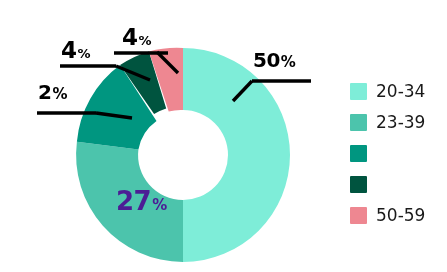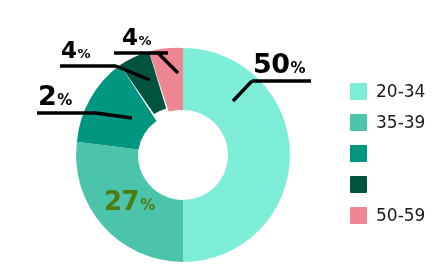--- a/index.html
+++ b/index.html
@@ -34,35 +34,35 @@
 
   
   .pct-label {
     position: absolute;
     font-weight: 700;
     line-height: 1;
     white-space: nowrap;
     color: #000000;
   }
   .pct-label .num {
-    font-size: 27px;
+    font-size: 20px;
     font-weight: 700;
     letter-spacing: -0.5px;
   }
   .pct-label .sym {
     font-size: 15px;
     font-weight: 700;
     margin-left: 1px;
   }
 
   .pct-label.small .num { font-size: 23px; }
   .pct-label.small .sym { font-size: 13px; }
 
   
-  .pct-label.inside { color: #4d7c0f; }
+  .pct-label.inside { color: #4c1d95; margin-left: 12px; }
   .pct-label.inside .num { font-size: 26px; }
   .pct-label.inside .sym { font-size: 15px; }
 
   
   #legend {
     position: absolute;
     left: 350px;
     top: 76px;
     width: 95px;
   }
@@ -163,21 +163,21 @@
     <span class="num">4</span><span class="sym">%</span>
   </div>
 
   <div id="legend">
     <div class="legend-row">
       <span class="legend-swatch" style="background:#7EEDD8"></span>
       <span class="legend-text">20-34</span>
     </div>
     <div class="legend-row">
       <span class="legend-swatch" style="background:#4CC4AC"></span>
-      <span class="legend-text">35-39</span>
+      <span class="legend-text">23-39</span>
     </div>
     <div class="legend-row">
       <span class="legend-swatch" style="background:#009680"></span>
     </div>
     <div class="legend-row">
       <span class="legend-swatch" style="background:#00543F"></span>
     </div>
     <div class="legend-row">
       <span class="legend-swatch" style="background:#EE8791"></span>
       <span class="legend-text">50-59</span>

